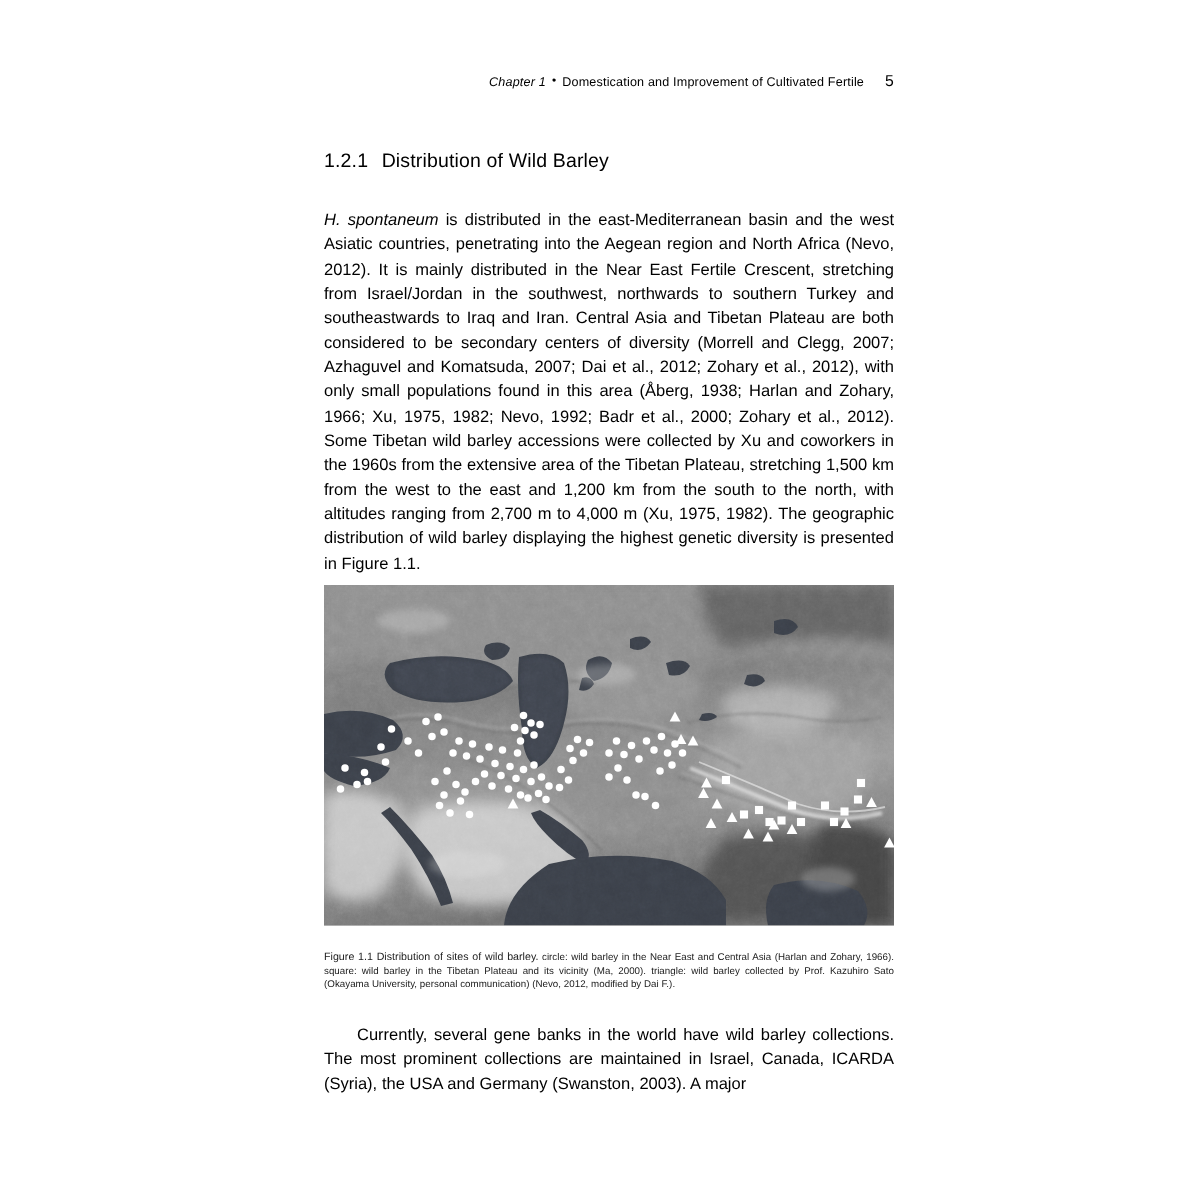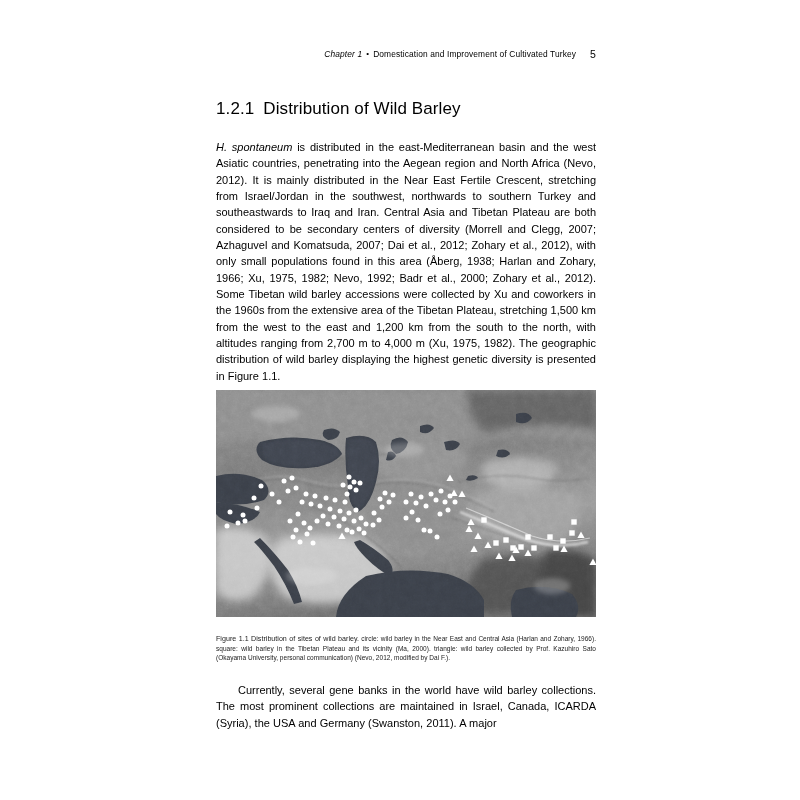--- a/index.html
+++ b/index.html
@@ -54,21 +54,21 @@
     margin-left: 14px;
     font-size: 10.5px;
     font-weight: normal;
   }
 
   
   .sec-head {
     position: absolute;
     left: 216px;
     top: 99px;
-    font-size: 17px;
+    font-size: 13px;
     letter-spacing: .1px;
     white-space: nowrap;
   }
   .sec-head .num { margin-right: 9px; }
 
   
   .para {
     position: absolute;
     left: 216px;
     width: 380px;
@@ -113,21 +113,21 @@
   }
 </style>
 </head>
 <body>
 
 <div class="page">
 
   <div class="running-head">
     <span class="chap">Chapter 1</span>
     <span class="bullet">•</span>
-    <span class="rh-title">Domestication and Improvement of Cultivated Turkey</span>
+    <span class="rh-title">Domestication and Improvement of Cultivated Fertile</span>
     <span class="pageno">5</span>
   </div>
 
   <div class="sec-head">
     <span class="num">1.2.1</span><span>Distribution of Wild Barley</span>
   </div>
 
   <p class="para" id="para-1"><span class="sp">H. spontaneum</span><span> is distributed in the east-Mediterranean basin and the west Asiatic countries, penetrating into the Aegean region and North Africa (Nevo, 2012). It is mainly distributed in the Near East Fertile Crescent, stretching from Israel/Jordan in the southwest, northwards to southern Turkey and southeastwards to Iraq and Iran. Central Asia and Tibetan Plateau are both considered to be secondary centers of diversity (Morrell and Clegg, 2007; Azhaguvel and Komatsuda, 2007; Dai et al., 2012; Zohary et al., 2012), with only small populations found in this area (Åberg, 1938; Harlan and Zohary, 1966; Xu, 1975, 1982; Nevo, 1992; Badr et al., 2000; Zohary et al., 2012). Some Tibetan wild barley accessions were collected by Xu and coworkers in the 1960s from the extensive area of the Tibetan Plateau, stretching 1,500 km from the west to the east and 1,200 km from the south to the north, with altitudes ranging from 2,700 m to 4,000 m (Xu, 1975, 1982). The geographic distribution of wild barley displaying the highest genetic diversity is presented in Figure 1.1.</span></p>
 
   <div class="figure">
@@ -370,15 +370,15 @@
             <polygon points="377,168.4 373.4,175.06 380.6,175.06" fill="#ffffff"></polygon>
             <polygon points="126,142.4 122.4,149.06 129.6,149.06" fill="#ffffff"></polygon>
             <polygon points="255,128.4 251.4,135.06 258.6,135.06" fill="#ffffff"></polygon>
           </g>
       </g>
     </svg>
   </div>
 
   <p class="caption"><span class="cap-title">Figure 1.1  Distribution of sites of wild barley.</span><span> circle: wild barley in the Near East and Central Asia (Harlan and Zohary, 1966). square: wild barley in the Tibetan Plateau and its vicinity (Ma, 2000). triangle: wild barley collected by Prof. Kazuhiro Sato (Okayama University, personal communication) (Nevo, 2012, modified by Dai F.).</span></p>
 
-  <p class="para" id="para-2">Currently, several gene banks in the world have wild barley collections. The most prominent collections are maintained in Israel, Canada, ICARDA (Syria), the USA and Germany (Swanston, 2011). A major</p>
+  <p class="para" id="para-2">Currently, several gene banks in the world have wild barley collections. The most prominent collections are maintained in Israel, Canada, ICARDA (Syria), the USA and Germany (Swanston, 2003). A major</p>
 
 </div>
 
 </body></html>

